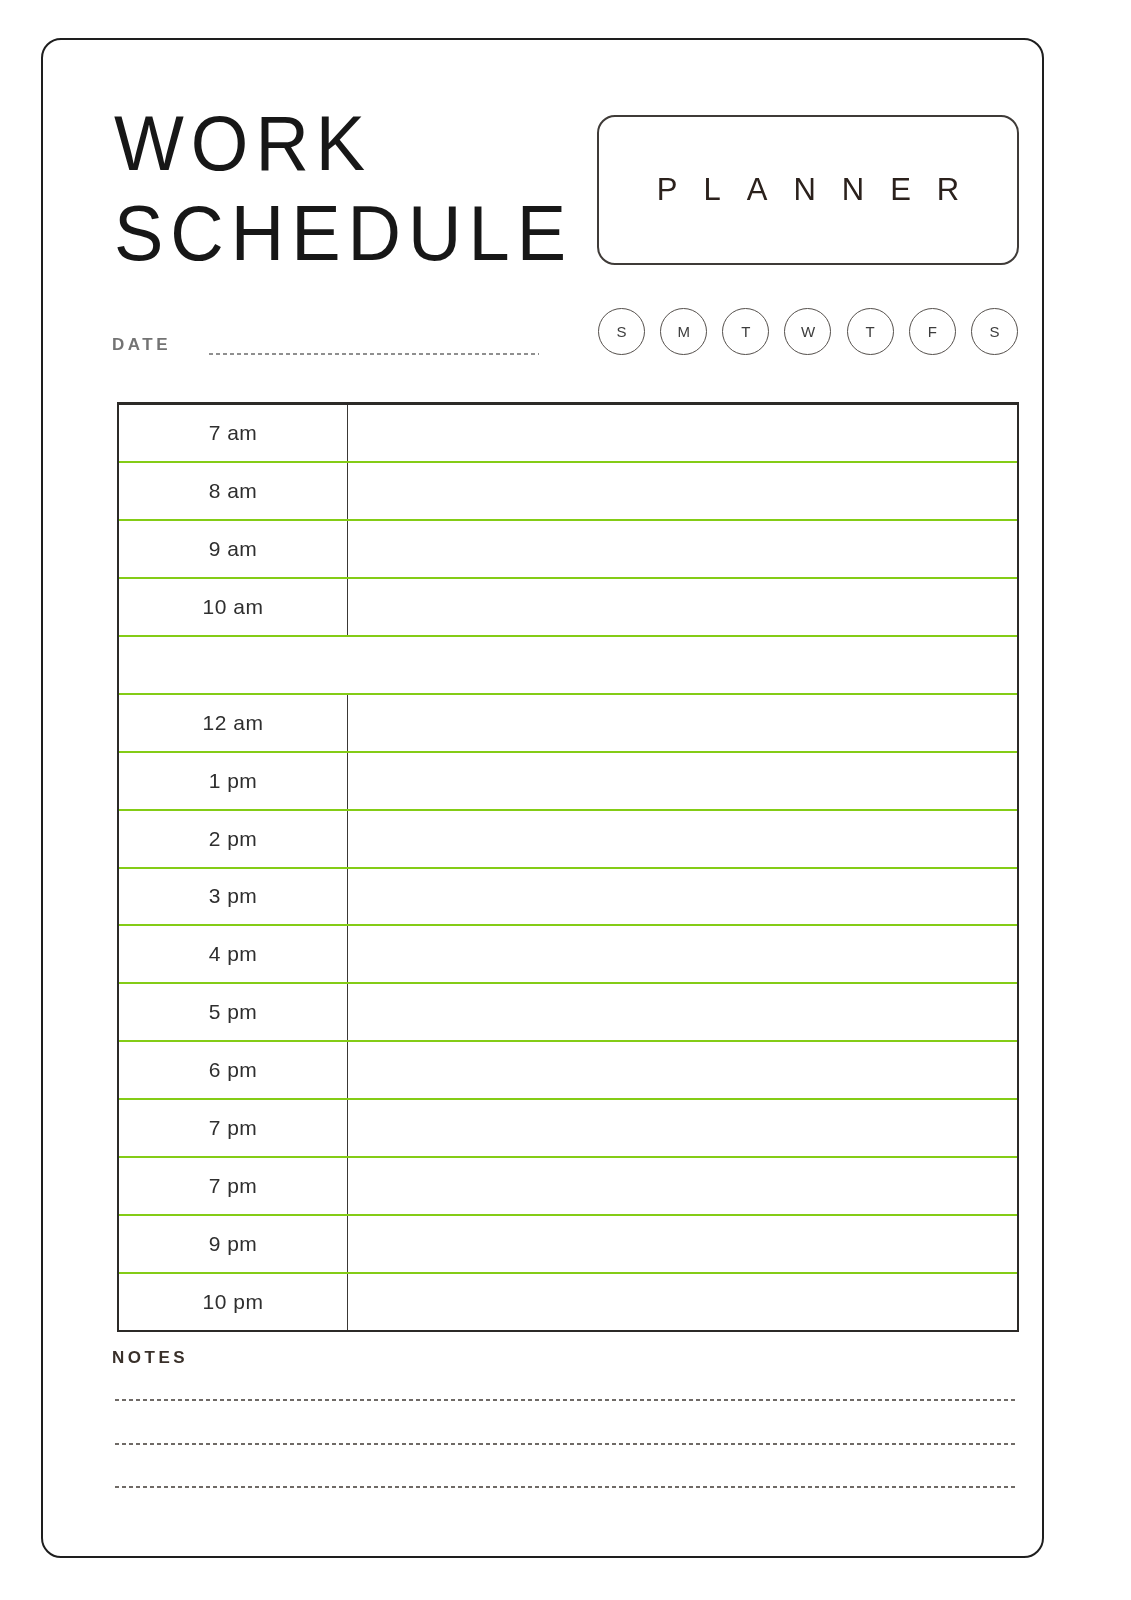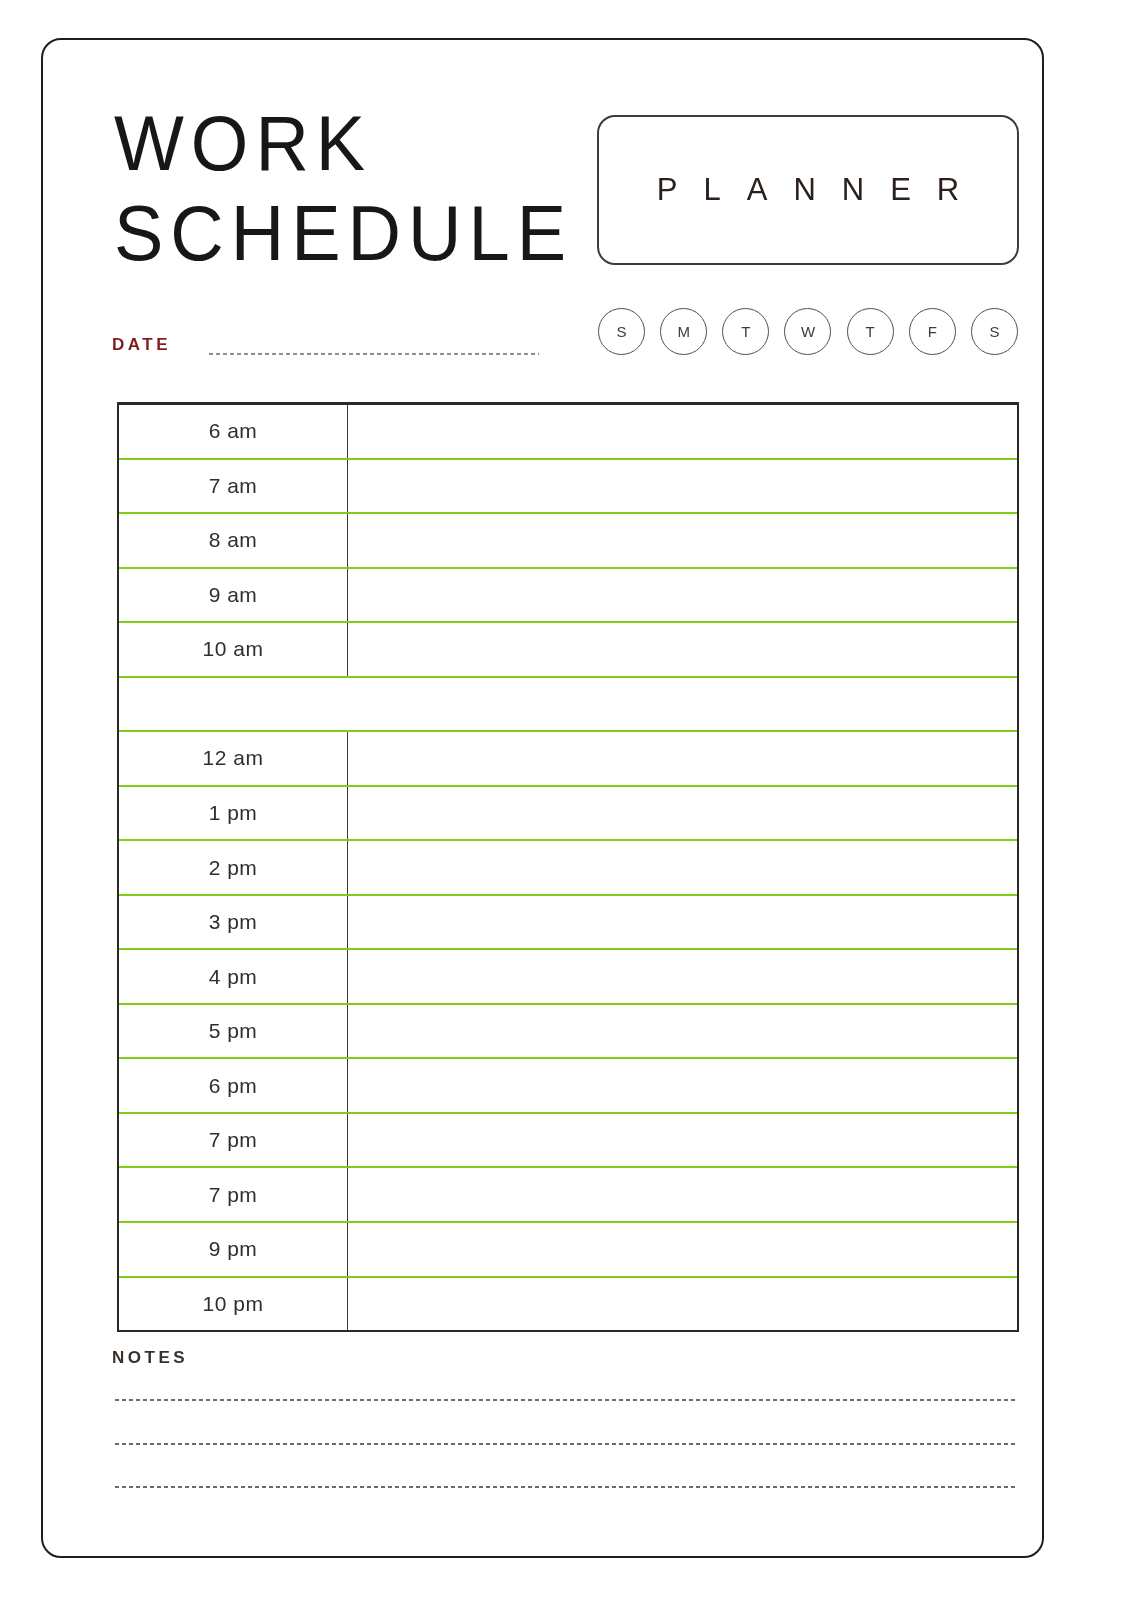--- a/index.html
+++ b/index.html
@@ -66,21 +66,21 @@
   }
   .date-row {
     position: absolute;
     left: 69px; top: 295px;
     width: 500px; height: 30px;
   }
   .date-label {
     font-size: 17px;
     font-weight: bold;
     letter-spacing: 3.5px;
-    color: #7f1d1d;
+    color: #737373;
   }
   .date-line {
     position: absolute;
     left: 97px; top: 18px;
     width: 330px; height: 2px;
     background: repeating-linear-gradient(to right, #8f8f8f 0 4px, transparent 4px 7px);
   }
   .schedule {
     position: absolute;
     left: 74px; top: 362px;
@@ -145,24 +145,20 @@
       <span class="day-circle">S</span>
     </div>
 
   <div class="date-row">
     <span class="date-label">DATE</span>
     <span class="date-line"></span>
   </div>
 
   <div class="schedule">
       <div class="srow">
-        <div class="time-cell">6 am</div>
-        <div class="entry-cell"></div>
-      </div>
-      <div class="srow">
         <div class="time-cell">7 am</div>
         <div class="entry-cell"></div>
       </div>
       <div class="srow">
         <div class="time-cell">8 am</div>
         <div class="entry-cell"></div>
       </div>
       <div class="srow">
         <div class="time-cell">9 am</div>
         <div class="entry-cell"></div>

